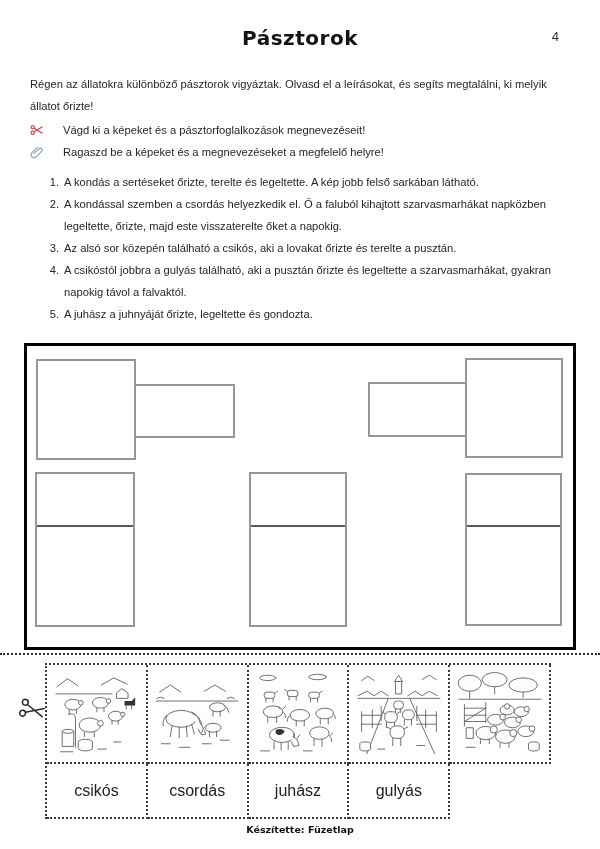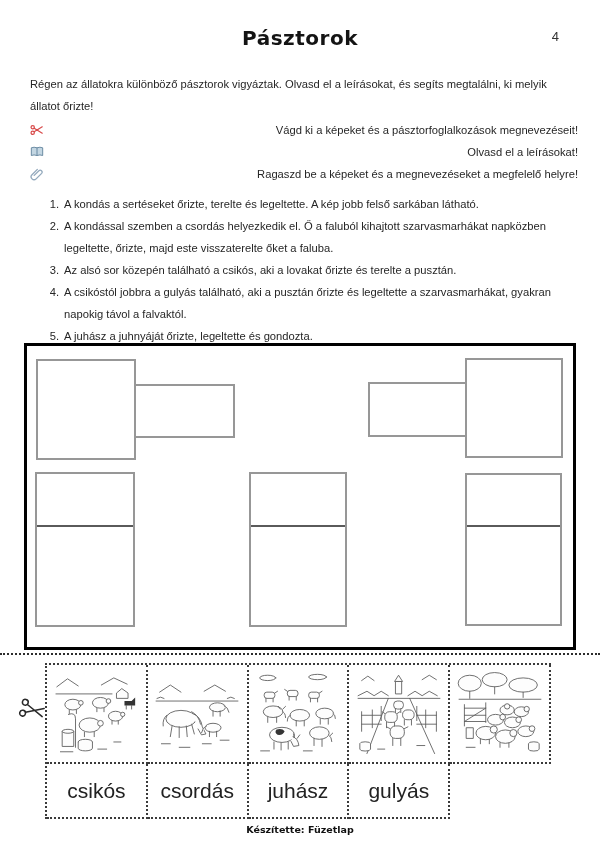--- a/index.html
+++ b/index.html
@@ -5,21 +5,21 @@
   html,body{margin:0;padding:0;background:#fff;}
   .sheet{position:relative;width:600px;height:849px;background:#fff;overflow:hidden;
          font-family:"Liberation Sans","DejaVu Sans",sans-serif;color:#262626;}
 
   .title{position:absolute;top:26px;left:0;right:0;text-align:center;
          font-family:"DejaVu Sans",sans-serif;font-size:20px;font-weight:700;color:#141414;letter-spacing:.5px;}
   .page-num{position:absolute;top:29px;right:41px;font-size:13px;color:#333;}
 
   .content{position:absolute;left:30px;top:60px;width:548px;font-size:11.2px;line-height:22px;}
   .intro{margin:13px 0 2px 0;}
-  .instr{display:flex;align-items:center;gap:19px;height:22px;justify-content:space-between;}
+  .instr{display:flex;align-items:center;gap:19px;height:22px;}
   .icon14{width:14px;height:14px;flex:0 0 auto;}
   .clues{margin:8px 0 0 15px;}
   .clue{display:flex;}
   .clue-num{flex:0 0 14px;padding-right:5px;text-align:right;}
   .clue-text{flex:1;}
 
   .board{position:absolute;left:24px;top:343px;width:552px;height:307px;
          border:3px solid #000;box-sizing:border-box;background:#fff;}
   .ph{position:absolute;border:2px solid #979797;box-sizing:border-box;background:#fff;}
   .ph .top-part{border-bottom:2px solid #5a5a5a;box-sizing:border-box;width:100%;}
@@ -27,21 +27,21 @@
   .cut-line{position:absolute;left:0;top:653px;width:600px;height:0;border-top:2px dotted #2d2d2d;}
   .cut-scissors{position:absolute;left:19px;top:696px;width:28px;height:28px;transform:rotate(14deg);}
 
   .cards{position:absolute;left:45px;top:663px;display:grid;grid-template-columns:repeat(5,100.8px);
          border-top:2px dotted #3a3a3a;border-left:2px dotted #3a3a3a;background:#fff;}
   .card-img{height:99px;border-right:2px dotted #3a3a3a;border-bottom:2px dotted #3a3a3a;
             box-sizing:border-box;display:flex;align-items:center;justify-content:center;background:#fff;}
   .card-img svg{width:90px;height:89px;}
   .card-label{height:55px;border-right:2px dotted #3a3a3a;border-bottom:2px dotted #3a3a3a;
               box-sizing:border-box;display:flex;align-items:center;justify-content:center;
-              font-size:21px;color:#222;}
+              font-size:16px;color:#222;}
 
   .footer{position:absolute;top:824px;left:0;right:0;text-align:center;
           font-family:"DejaVu Sans",sans-serif;font-size:9.5px;font-weight:700;color:#101010;}
 
   .art{stroke:#5f5f5f;stroke-width:1;fill:none;stroke-linecap:round;stroke-linejoin:round;}
   .art-f{stroke:#5f5f5f;stroke-width:1;fill:#fdfdfd;stroke-linejoin:round;}
   .art-d{fill:#333;stroke:none;}
 </style>
 </head>
 <body>
@@ -58,43 +58,36 @@
       <svg class="icon14" viewBox="0 0 16 16">
         <g stroke="#d84b4b" stroke-width="1.4" fill="none" stroke-linecap="round">
           <circle cx="3.1" cy="4.8" r="1.9"></circle>
             <circle cx="3.1" cy="11.2" r="1.9"></circle>
           <path d="M4.8 5.9 L14 11.6 M4.8 10.1 L14 4.4"></path>
         </g>
       </svg>
       <span>Vágd ki a képeket és a pásztorfoglalkozások megnevezéseit!</span>
     </div>
 
-    <div class="instr">
-      <svg class="icon14" viewBox="0 0 16 16">
-        <path d="M1.5 3.2 Q4.6 1.9 8 3.2 Q11.4 1.9 14.5 3.2 V12 Q11.4 10.7 8 12 Q4.6 10.7 1.5 12 Z" fill="#c3d6e2" stroke="#5b7f99" stroke-width="1"></path>
-        <path d="M8 3.2 V12" stroke="#5b7f99" stroke-width="1" fill="none"></path>
-      </svg>
-      <span>Olvasd el a leírásokat!</span>
-    </div>
 
     <div class="instr">
       <svg class="icon14" viewBox="0 0 16 16">
         <path d="M4.8 9.6 L10.2 4.2 a2.2 2.2 0 0 1 3.1 3.1 L7 13.6 a3.3 3.3 0 0 1 -4.7 -4.7 L8.4 2.7" fill="none" stroke="#93a9bd" stroke-width="1.5" stroke-linecap="round"></path>
       </svg>
       <span>Ragaszd be a képeket és a megnevezéseket a megfelelő helyre!</span>
     </div>
 
     <div class="clues">
       <div class="clue">
         <span class="clue-num">1.</span>
         <span class="clue-text">A kondás a sertéseket őrizte, terelte és legeltette. A kép jobb felső sarkában látható.</span>
       </div>
       <div class="clue">
         <span class="clue-num">2.</span>
-        <span class="clue-text">A kondással szemben a csordás helyezkedik el. Ő a faluból kihajtott szarvasmarhákat napközben legeltette, őrizte, majd este visszaterelte őket a faluba.</span>
+        <span class="clue-text">A kondással szemben a csordás helyezkedik el. Ő a faluból kihajtott szarvasmarhákat napközben legeltette, őrizte, majd este visszaterelte őket a napokig.</span>
       </div>
       <div class="clue">
         <span class="clue-num">3.</span>
         <span class="clue-text">Az alsó sor közepén található a csikós, aki a lovakat őrizte és terelte a pusztán.</span>
       </div>
       <div class="clue">
         <span class="clue-num">4.</span>
         <span class="clue-text">A csikóstól jobbra a gulyás található, aki a pusztán őrizte és legeltette a szarvasmarhákat, gyakran napokig távol a falvaktól.</span>
       </div>
       <div class="clue">

